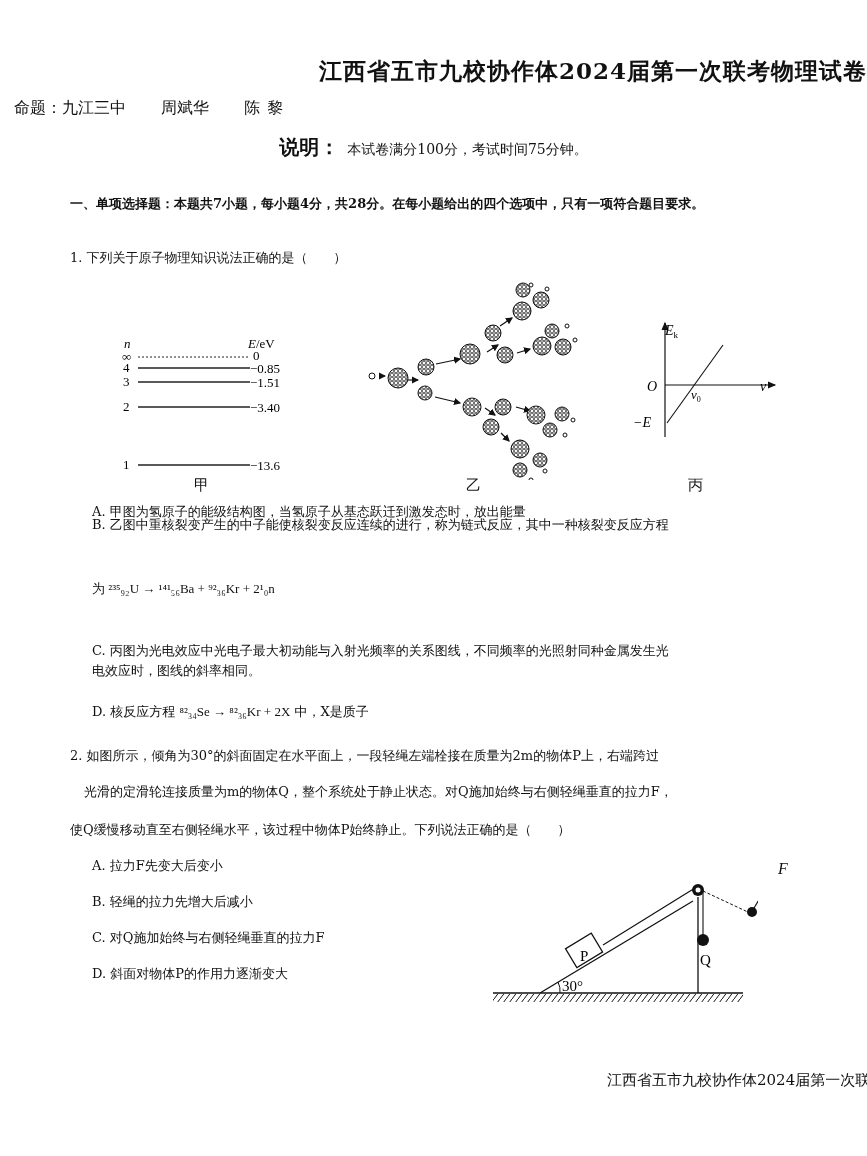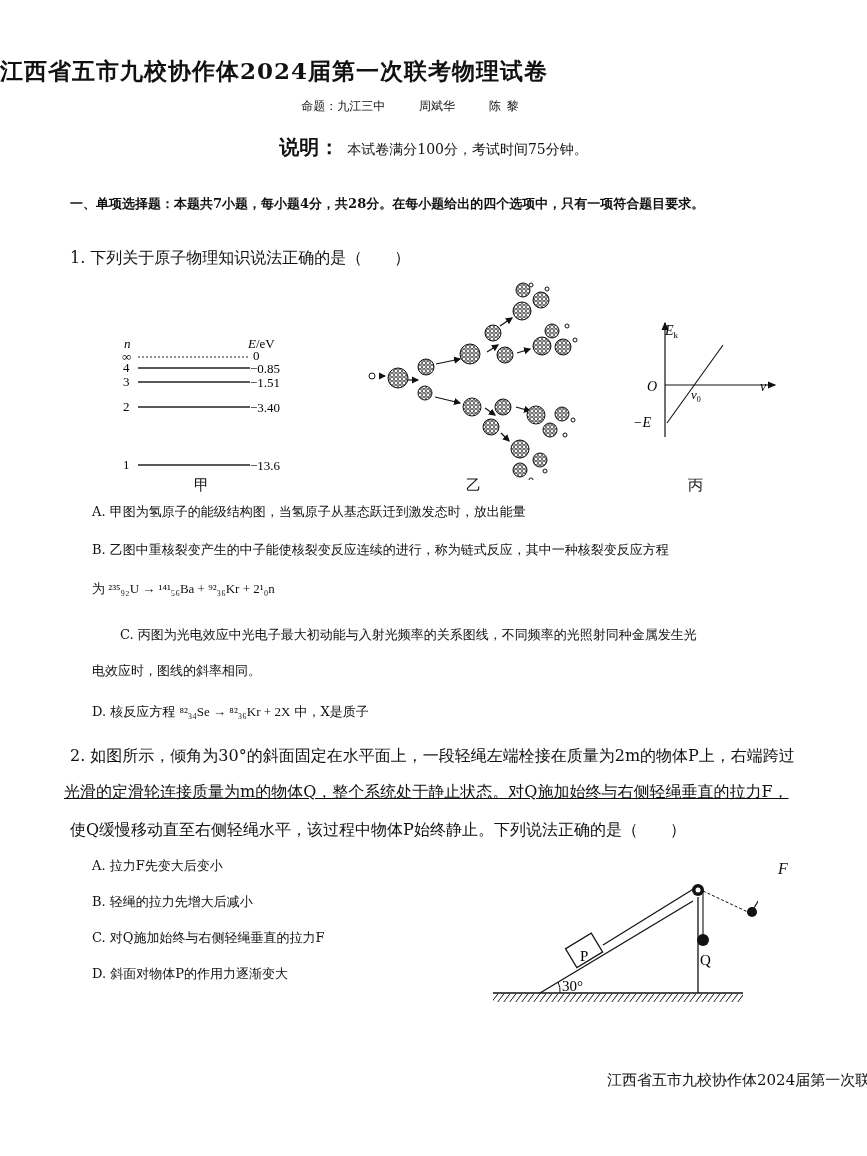--- a/index.html
+++ b/index.html
@@ -1,25 +1,25 @@
 <!DOCTYPE html>
 <html><head>
 <meta charset="utf-8">
 <style>
   html, body { margin:0; padding:0; background:#ffffff; }
   body { width:867px; height:1156px; position:relative; overflow:hidden;
          font-family:"DejaVu Serif", "Liberation Serif", serif; color:#111; }
   .abs { position:absolute; }
-  .title { left:0; width:867px; top:56px; text-align:left; font-size:23px; font-weight:bold; letter-spacing:1px; }
-  .authors { left:0; width:820px; top:98px; text-align:center; font-size:12px; word-spacing:2px; }
+  .title { left:0; width:867px; top:56px; text-align:right; font-size:23px; font-weight:bold; letter-spacing:1px; }
+  .authors { left:0; width:820px; top:98px; text-align:left; font-size:16px; word-spacing:2px; }
   .authors span { margin:0 14px; }
   .note { left:0; width:867px; top:134px; text-align:center; font-size:14px; }
   .note b { font-weight:bold; font-size:20px; margin-right:8px; }
   .section { left:70px; width:770px; top:190px; font-size:13px; font-weight:bold; line-height:28px; }
-  .q { font-size:16px; line-height:20px; }
+  .q { font-size:13px; line-height:20px; }
   .opt { left:92px; font-size:13px; }
   .fig-label { font-size:15px; }
   .footer { left:607px; top:1071px; font-size:15px; white-space:nowrap; }
 </style>
 </head>
 <body>
 
 <div class="abs title">江西省五市九校协作体2024届第一次联考物理试卷</div>
 <div class="abs authors">
   <span>命题：九江三中</span>
@@ -134,45 +134,45 @@
   <text x="135" y="76" font-size="14" font-style="italic" font-family="Liberation Serif, serif">ν</text>
   <text x="66" y="84" font-size="13" font-style="italic" font-family="Liberation Serif, serif">ν<tspan font-size="8" dy="3" font-style="normal">0</tspan></text>
   <text x="8" y="112" font-size="14" font-style="italic" font-family="Liberation Serif, serif">−E</text>
 </svg>
 <div class="abs fig-label" style="left:688px; top:476px;">丙</div>
 
 <div class="abs opt" style="top:503px;">
   <span>A.</span>
   <span>甲图为氢原子的能级结构图，当氢原子从基态跃迁到激发态时，放出能量</span>
 </div>
-<div class="abs opt" style="top:541px;">
+<div class="abs opt" style="top:516px;">
   <span>B.</span>
   <span>乙图中重核裂变产生的中子能使核裂变反应连续的进行，称为链式反应，其中一种核裂变反应方程</span>
 </div>
 <div class="abs opt" style="left:92px; top:580px; font-family:'Liberation Serif',serif;text-align:right;">
   <span>为</span>
   <span>²³⁵₉₂U → ¹⁴¹₅₆Ba + ⁹²₃₆Kr + 2¹₀n</span>
 </div>
-<div class="abs opt" style="top:626px;margin-left:28px;">
+<div class="abs opt" style="top:642px;">
   <span>C.</span>
   <span>丙图为光电效应中光电子最大初动能与入射光频率的关系图线，不同频率的光照射同种金属发生光</span>
 </div>
 <div class="abs opt" style="left:92px; top:662px;">电效应时，图线的斜率相同。</div>
 <div class="abs opt" style="top:703px;">
   <span>D.</span>
   <span>核反应方程</span>
   <span style="font-family:'Liberation Serif',serif;">⁸²₃₄Se → ⁸²₃₆Kr + 2X</span>
   <span>中，X是质子</span>
 </div>
 
 <div class="abs q" style="left:70px; top:746px;">
   <span>2.</span>
   <span>如图所示，倾角为30°的斜面固定在水平面上，一段轻绳左端栓接在质量为2m的物体P上，右端跨过</span>
 </div>
-<div class="abs q" style="left:64px; top:782px;text-decoration:underline;">光滑的定滑轮连接质量为m的物体Q，整个系统处于静止状态。对Q施加始终与右侧轻绳垂直的拉力F，</div>
+<div class="abs q" style="left:84px; top:782px;">光滑的定滑轮连接质量为m的物体Q，整个系统处于静止状态。对Q施加始终与右侧轻绳垂直的拉力F，</div>
 <div class="abs q" style="left:70px; top:820px;">使Q缓慢移动直至右侧轻绳水平，该过程中物体P始终静止。下列说法正确的是（　　）</div>
 
 <div class="abs opt" style="top:857px;">
   <span>A.</span>
   <span>拉力F先变大后变小</span>
 </div>
 <div class="abs opt" style="top:893px;">
   <span>B.</span>
   <span>轻绳的拉力先增大后减小</span>
 </div>

